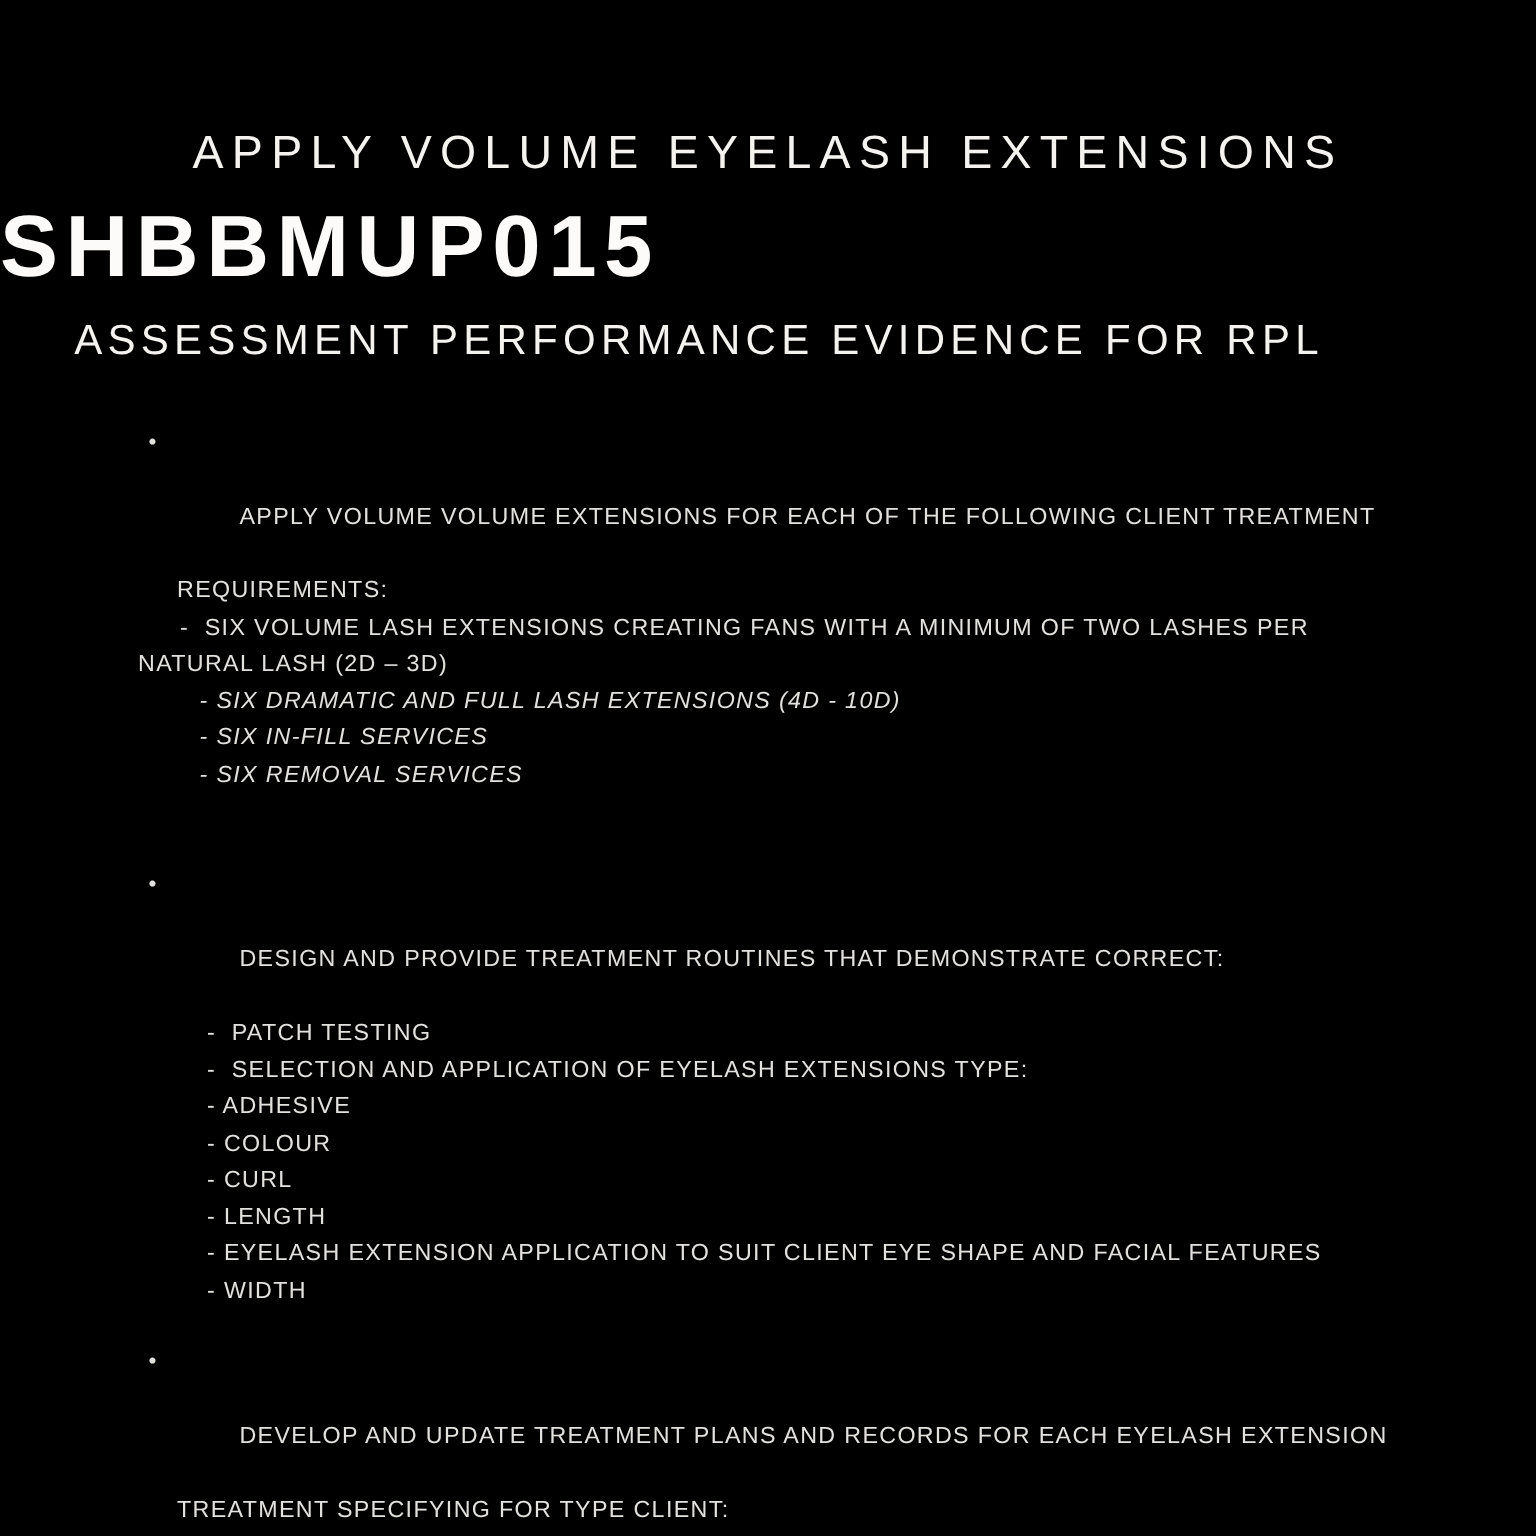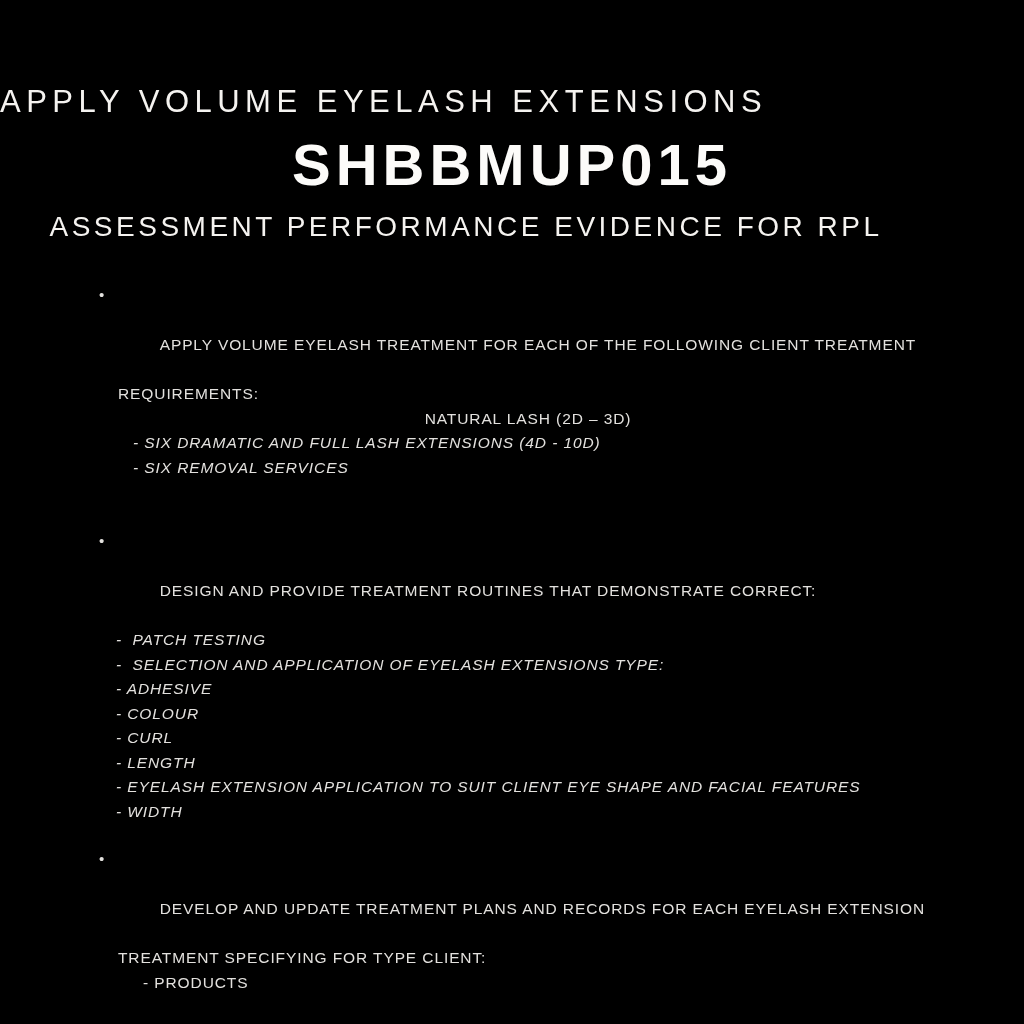--- a/index.html
+++ b/index.html
@@ -6,28 +6,28 @@
   .canvas {
     position: relative;
     width: 1024px;
     height: 1024px;
     background: #000000;
     overflow: hidden;
     font-family: "Liberation Sans", sans-serif;
   }
   .title1 {
     position: absolute; top: 84px; left: 0; width: 1024px;
+    text-align: center;
     font-size: 31px; font-weight: 400;
     letter-spacing: 5.5px;
     color: #F5F3F0;
     white-space: nowrap;
   }
   .code {
     position: absolute; top: 131px; left: 0; width: 1024px;
-    text-align: center;
     font-size: 58px; font-weight: 800;
     letter-spacing: 5px;
     color: #FCFBF9;
     white-space: nowrap;
   }
   .subtitle {
     position: absolute; top: 211px; left: 0; width: 932px;
     text-align: center;
     font-size: 28px; font-weight: 400;
     letter-spacing: 3.5px;
@@ -44,45 +44,47 @@
   }
   .line { white-space: pre-wrap; }
   .bullet-row { position: relative; padding-left: 30px; }
   .bullet-row .bullet {
     position: absolute; left: 11px; top: -1px;
     font-size: 15px;
   }
   .cont { padding-left: 30px; }
   .sec2 { margin-top: 50px; }
   .sec3 { margin-top: 24px; }
-  .ind-0 { margin-left: 4px; text-align: center; }
+  .ind-0 { margin-left: 4px; }
   .ind-a { margin-left: 32px; }
   .ind-b { margin-left: 45px; font-style: italic; }
-  .ind-c { margin-left: 28px; font-style: italic; }
+  .ind-c { margin-left: 50px; }
   .ind-d { margin-left: 55px; }
 </style>
 </head>
 <body>
 
 <div class="canvas">
 
   <div class="title1">APPLY VOLUME EYELASH EXTENSIONS</div>
   <div class="code">SHBBMUP015</div>
   <div class="subtitle">ASSESSMENT PERFORMANCE EVIDENCE FOR RPL</div>
 
   <div class="body-block">
 
     <div class="section">
       <div class="line bullet-row">
         <span class="bullet">•</span>
-        <span>APPLY VOLUME EYELASH TREATMENT FOR EACH OF THE FOLLOWING CLIENT TREATMENT</span>
+        <span>APPLY VOLUME VOLUME EXTENSIONS FOR EACH OF THE FOLLOWING CLIENT TREATMENT</span>
       </div>
       <div class="line cont">REQUIREMENTS:</div>
+      <div class="line ind-a">-  SIX VOLUME LASH EXTENSIONS CREATING FANS WITH A MINIMUM OF TWO LASHES PER</div>
       <div class="line ind-0">NATURAL LASH (2D – 3D)</div>
       <div class="line ind-b">- SIX DRAMATIC AND FULL LASH EXTENSIONS (4D - 10D)</div>
+      <div class="line ind-b">- SIX IN-FILL SERVICES</div>
       <div class="line ind-b">- SIX REMOVAL SERVICES</div>
     </div>
 
     <div class="section sec2">
       <div class="line bullet-row">
         <span class="bullet">•</span>
         <span>DESIGN AND PROVIDE TREATMENT ROUTINES THAT DEMONSTRATE CORRECT:</span>
       </div>
       <div class="line ind-c">-  PATCH TESTING</div>
       <div class="line ind-c">-  SELECTION AND APPLICATION OF EYELASH EXTENSIONS TYPE:</div>

